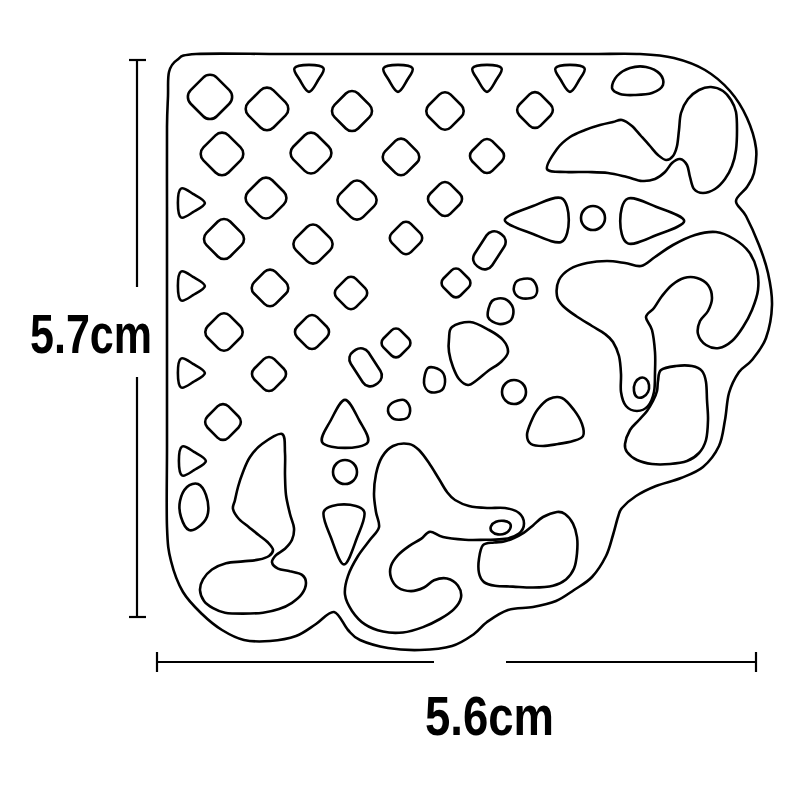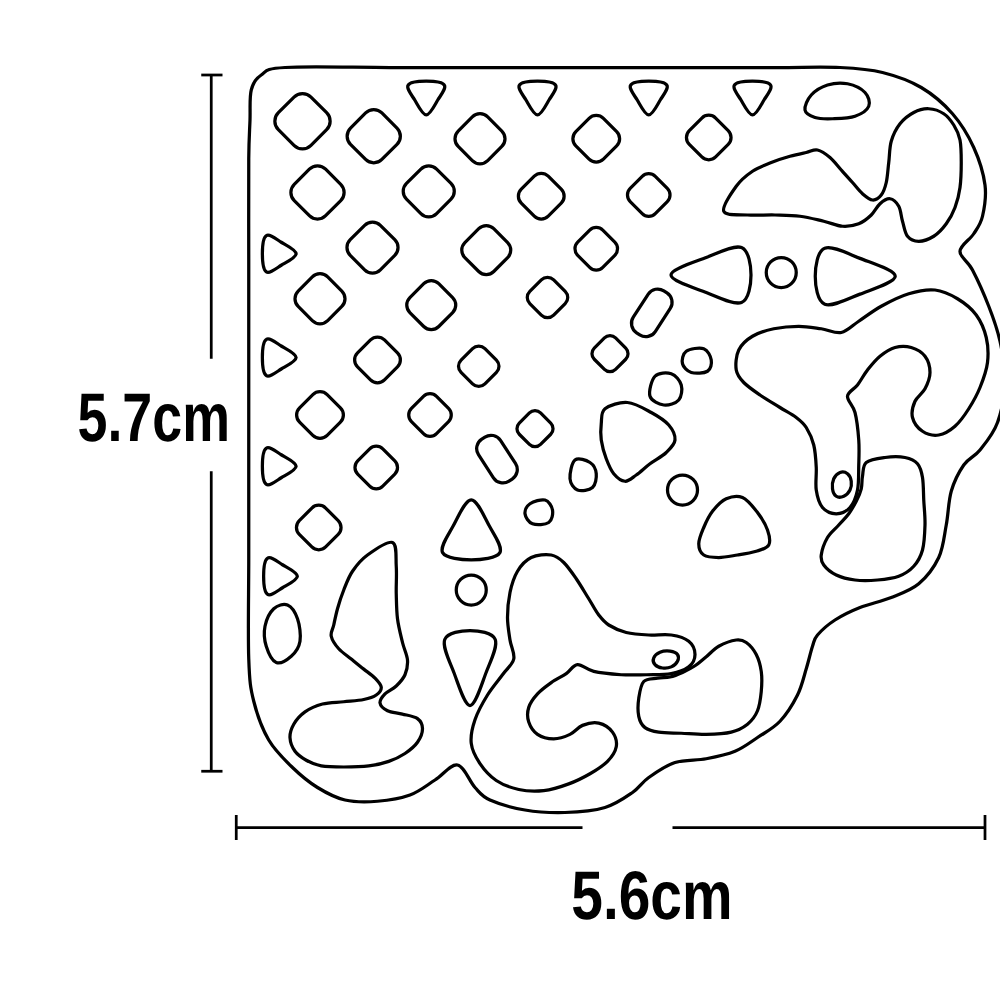--- a/index.html
+++ b/index.html
@@ -1,18 +1,18 @@
 <!DOCTYPE html>
 <html><head>
 <meta charset="utf-8">
 <title>Corner Lace Cutting Die</title>
 <style>
 html,body{margin:0;padding:0;background:#fff;}
 body{font-family:"Liberation Sans", sans-serif;}
-#stage{width:676px;height:800px;padding-left:32px;}
+#stage{width:676px;height:800px;}
 </style>
 </head>
 <body>
 
 <div id="stage">
 <svg width="800" height="800" viewBox="0 0 800 800">
 <rect width="800" height="800" fill="#ffffff"></rect>
 <g fill="none" stroke="#000" stroke-width="2.6" stroke-linecap="round" stroke-linejoin="round">
 
 <path d="M 196.0 54.0 C 213.2 53.0 252.7 54.0 280.0 54.0 C 307.3 54.0 333.3 54.0 360.0 54.0 C 386.7 54.0 413.3 54.0 440.0 54.0 C 466.7 54.0 495.0 54.0 520.0 54.0 C 545.0 54.0 570.0 54.0 590.0 54.0 C 610.0 54.0 626.0 53.3 640.0 54.0 C 654.0 54.7 663.2 55.3 674.0 58.0 C 684.8 60.7 695.7 64.5 705.0 70.0 C 714.3 75.5 723.0 83.0 730.0 91.0 C 737.0 99.0 742.7 108.5 747.0 118.0 C 751.3 127.5 754.8 138.8 756.0 148.0 C 757.2 157.2 755.5 166.5 754.0 173.0 C 752.5 179.5 750.0 182.3 747.0 187.0 C 744.0 191.7 736.2 196.2 736.0 201.0 C 735.8 205.8 742.2 208.7 746.0 216.0 C 749.8 223.3 755.3 235.5 759.0 245.0 C 762.7 254.5 765.8 263.0 768.0 273.0 C 770.2 283.0 772.3 294.2 772.0 305.0 C 771.7 315.8 769.3 328.8 766.0 338.0 C 762.7 347.2 756.5 354.3 752.0 360.0 C 747.5 365.7 742.8 366.5 739.0 372.0 C 735.2 377.5 731.3 385.0 729.0 393.0 C 726.7 401.0 726.7 411.2 725.0 420.0 C 723.3 428.8 722.7 438.2 719.0 446.0 C 715.3 453.8 709.3 461.7 703.0 467.0 C 696.7 472.3 688.8 474.8 681.0 478.0 C 673.2 481.2 663.5 483.0 656.0 486.0 C 648.5 489.0 641.7 492.3 636.0 496.0 C 630.3 499.7 625.0 504.5 622.0 508.0 C 619.0 511.5 619.5 512.5 618.0 517.0 C 616.5 521.5 615.0 528.5 613.0 535.0 C 611.0 541.5 609.5 549.0 606.0 556.0 C 602.5 563.0 597.3 571.3 592.0 577.0 C 586.7 582.7 580.0 586.0 574.0 590.0 C 568.0 594.0 562.8 598.2 556.0 601.0 C 549.2 603.8 541.0 605.5 533.0 607.0 C 525.0 608.5 515.7 607.5 508.0 610.0 C 500.3 612.5 492.7 618.0 487.0 622.0 C 481.3 626.0 479.8 630.0 474.0 634.0 C 468.2 638.0 461.0 643.3 452.0 646.0 C 443.0 648.7 430.7 649.7 420.0 650.0 C 409.3 650.3 398.0 649.7 388.0 648.0 C 378.0 646.3 366.7 643.0 360.0 640.0 C 353.3 637.0 352.3 634.7 348.0 630.0 C 343.7 625.3 339.3 613.0 334.0 612.0 C 328.7 611.0 322.3 620.0 316.0 624.0 C 309.7 628.0 303.7 633.2 296.0 636.0 C 288.3 638.8 278.7 640.3 270.0 641.0 C 261.3 641.7 252.0 641.8 244.0 640.0 C 236.0 638.2 229.0 634.3 222.0 630.0 C 215.0 625.7 208.5 620.3 202.0 614.0 C 195.5 607.7 188.2 600.8 183.0 592.0 C 177.8 583.2 173.7 571.8 171.0 561.0 C 168.3 550.2 167.7 546.0 167.0 527.0 C 166.3 508.0 167.0 473.7 167.0 447.0 C 167.0 420.3 167.0 393.7 167.0 367.0 C 167.0 340.3 167.0 313.7 167.0 287.0 C 167.0 260.3 167.0 233.7 167.0 207.0 C 167.0 180.3 166.8 145.5 167.0 127.0 C 167.2 108.5 167.7 105.2 168.0 96.0 C 168.3 86.8 167.5 78.0 169.0 72.0 C 170.5 66.0 172.5 63.0 177.0 60.0 C 181.5 57.0 178.8 55.0 196.0 54.0 Z"></path>

